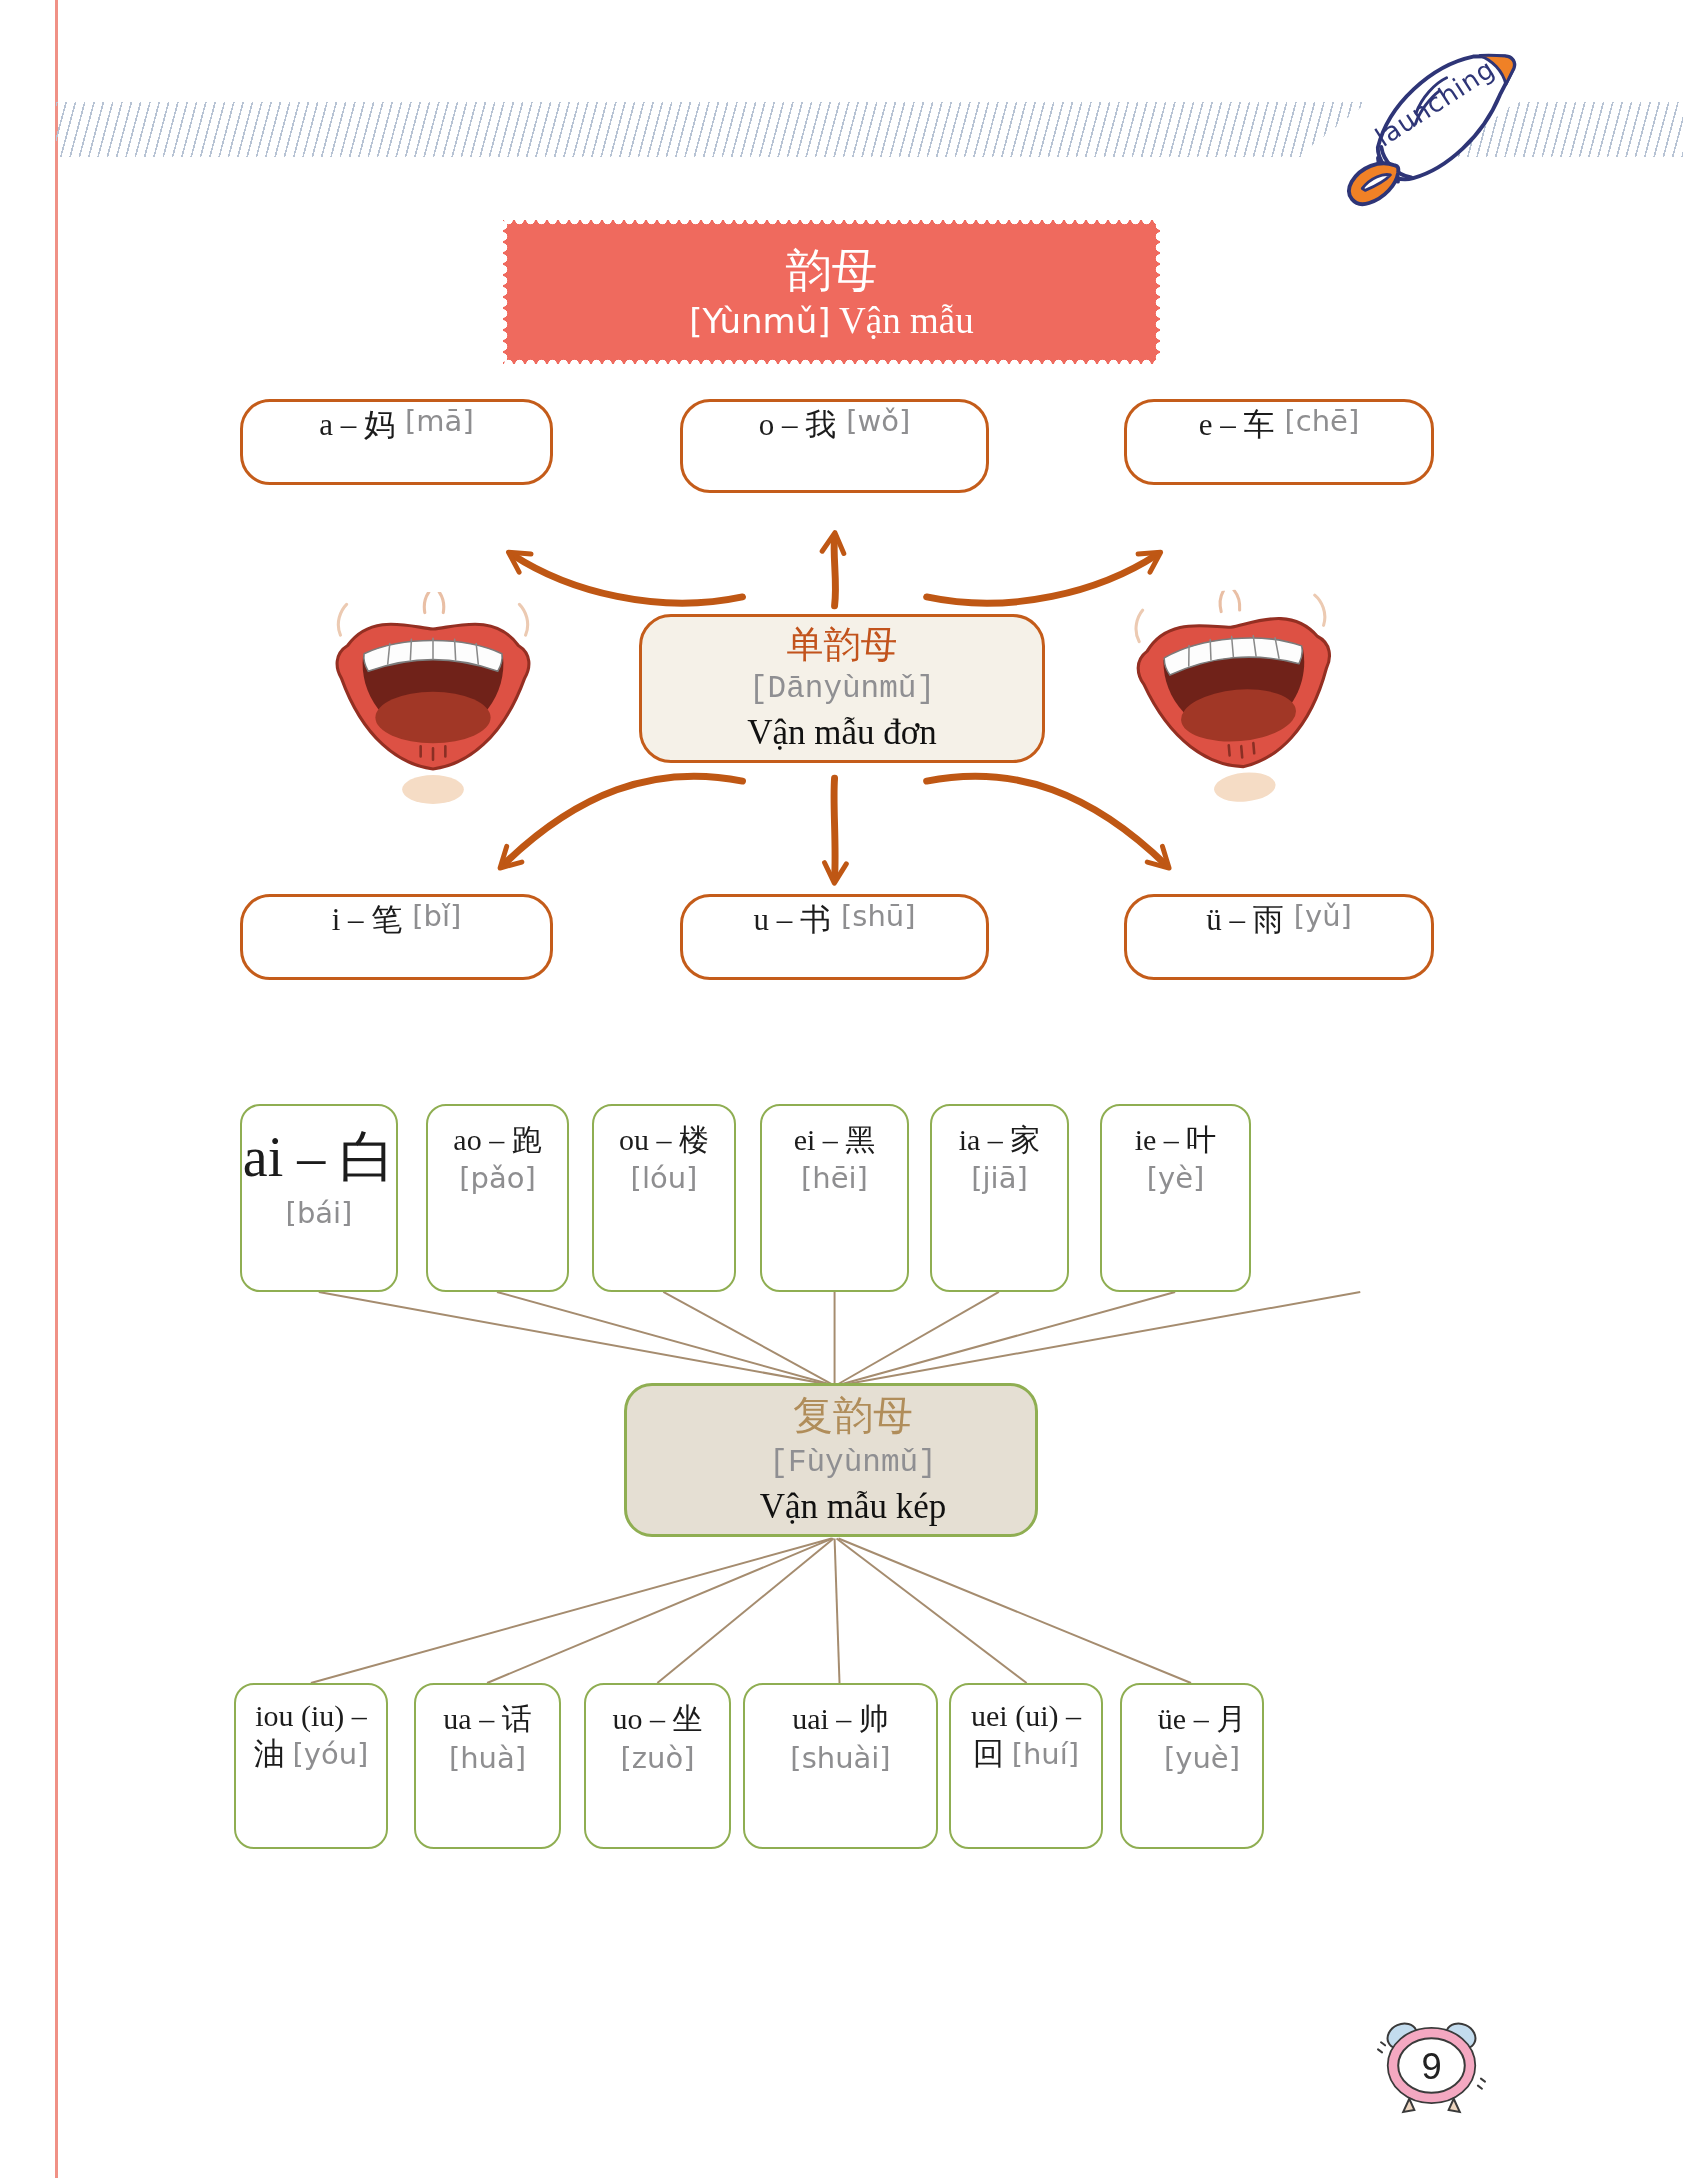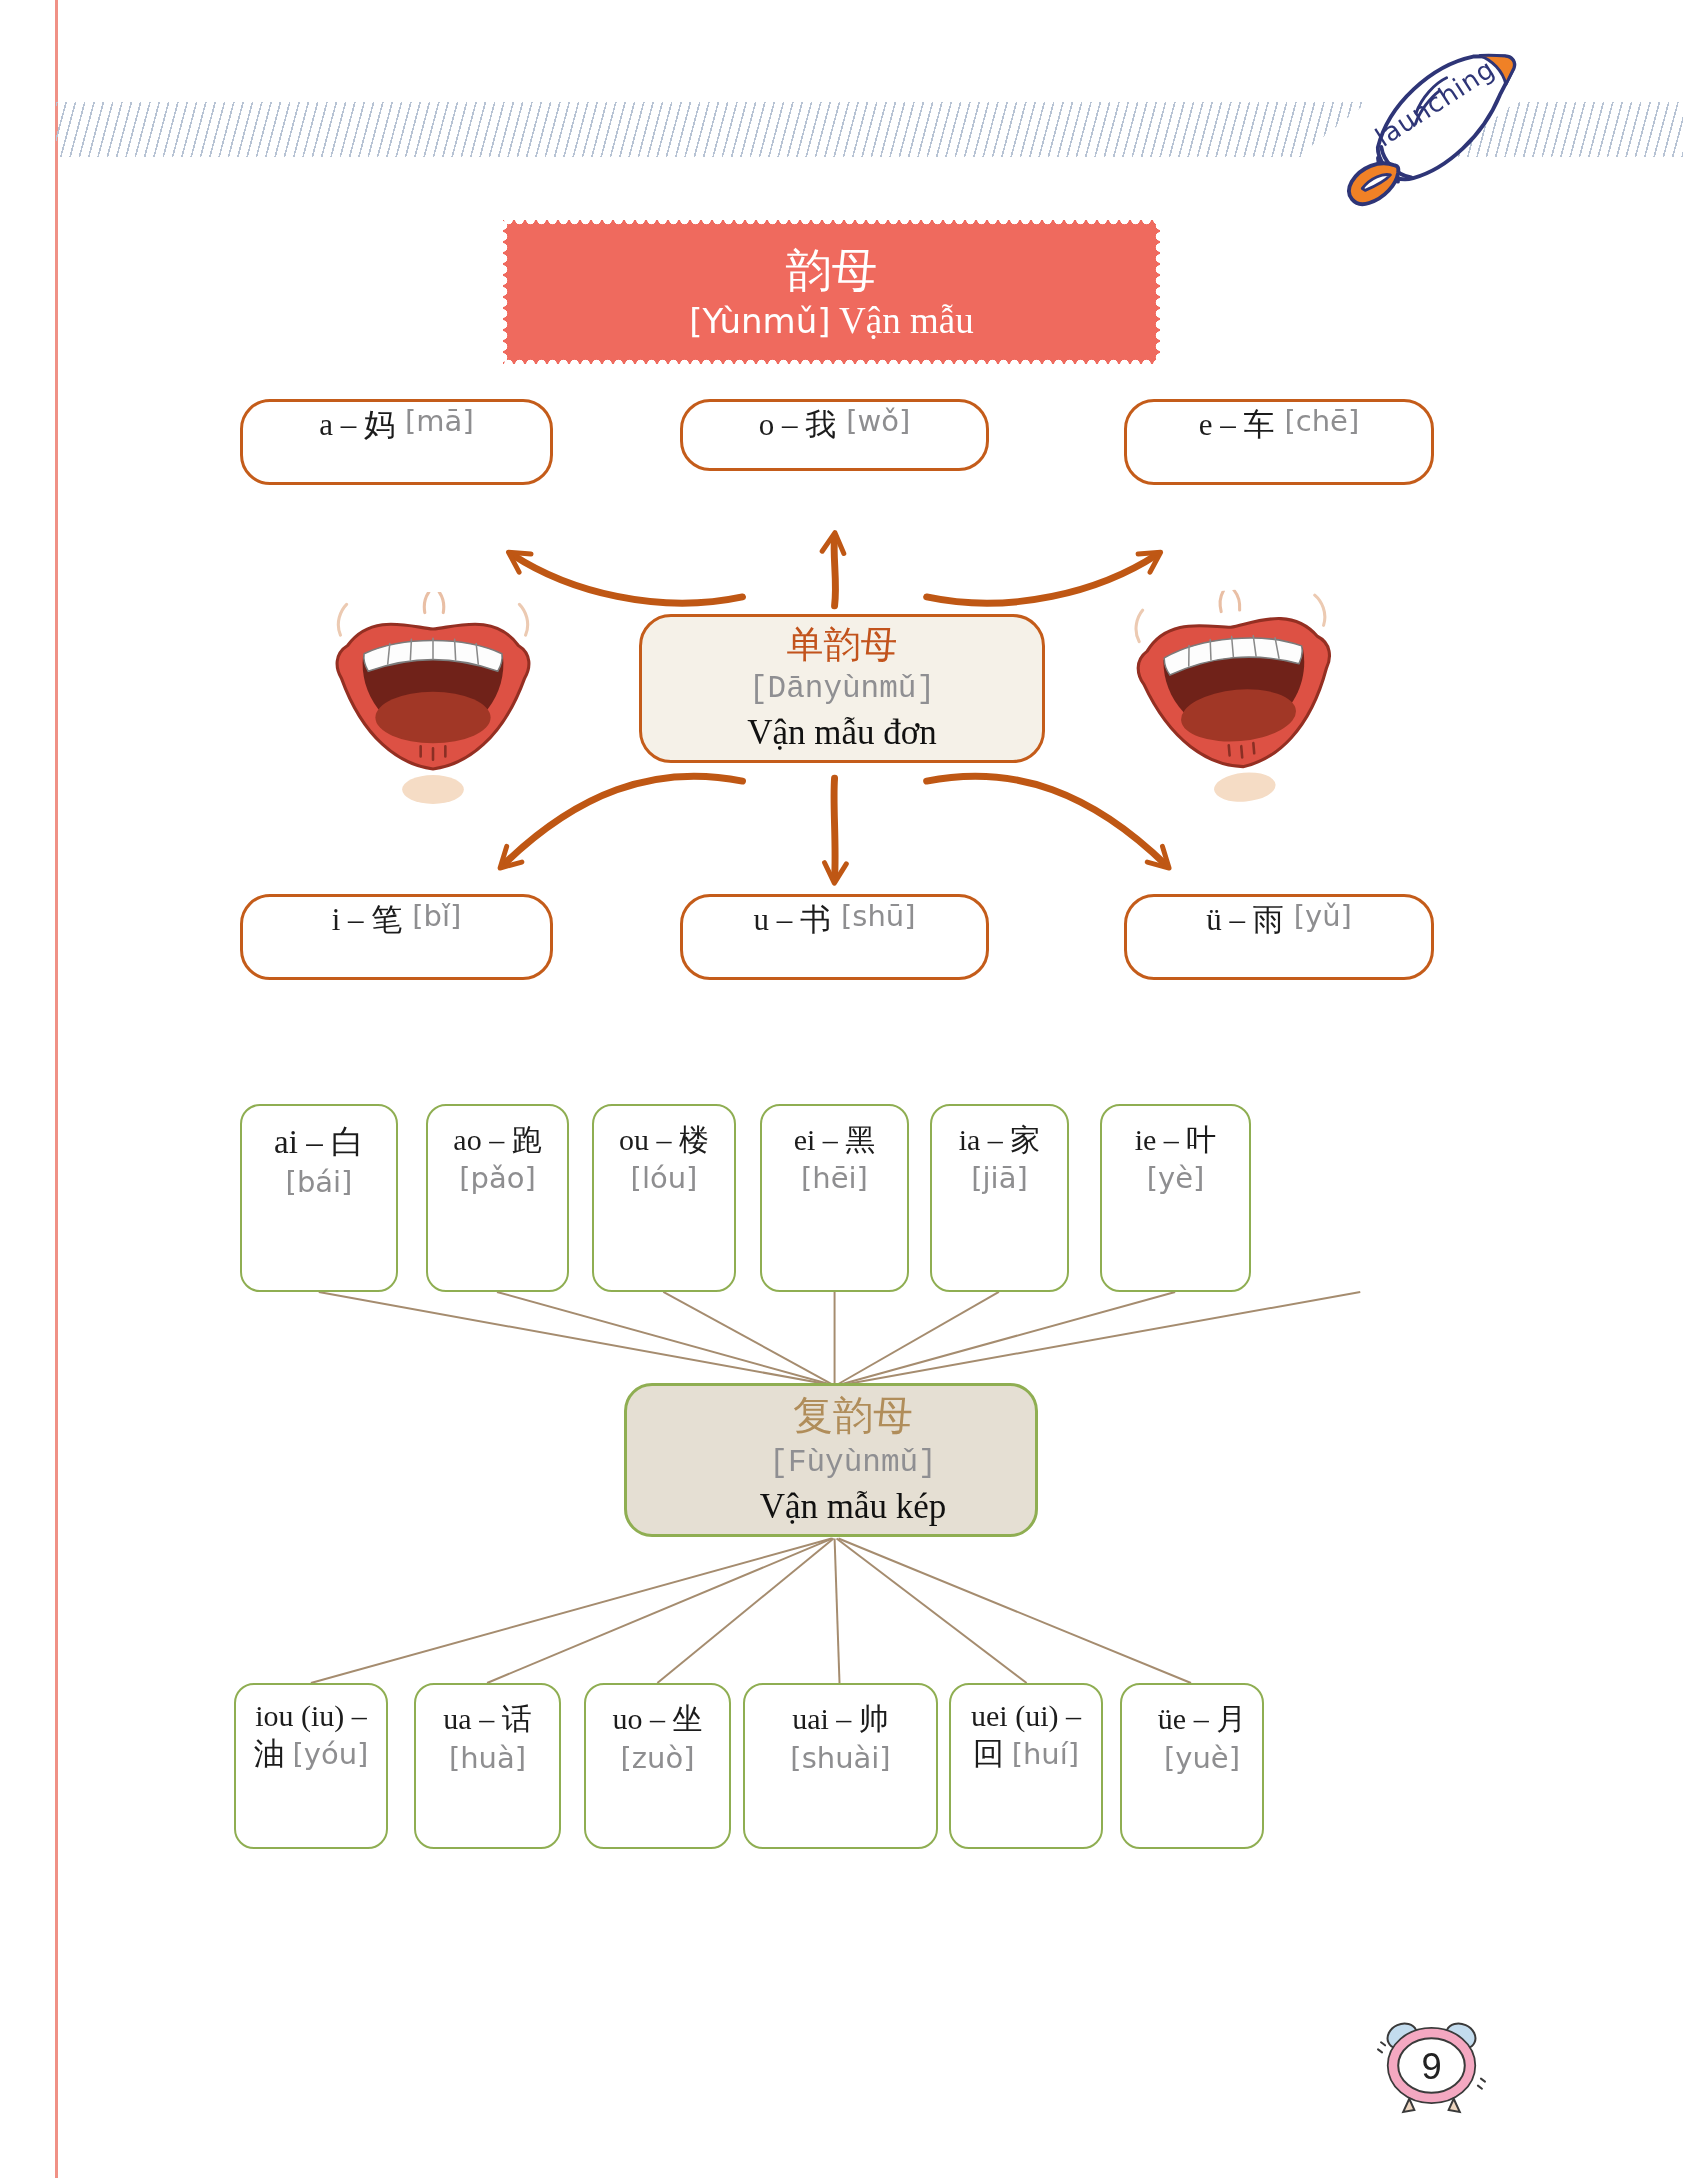--- a/index.html
+++ b/index.html
@@ -41,41 +41,41 @@
     display:flex;justify-content:center;align-items:flex-start;gap:10px;padding-top:2px;box-sizing:border-box;}
   .obox .main{font-size:31px;color:#1c1c1c;white-space:nowrap;}
   .obox .pinyin{font-size:29px;color:#8e8e90;font-family:"DejaVu Sans","Liberation Sans",sans-serif;white-space:nowrap;}
 
   .gbox{position:absolute;background:#ffffff;border:2.5px solid #8fae52;border-radius:20px;z-index:5;
     display:flex;flex-direction:column;align-items:center;padding-top:14px;box-sizing:border-box;text-align:center;}
   .gbox .main{font-size:30px;color:#1c1c1c;white-space:nowrap;}
   .gbox .pinyin{font-size:29px;color:#8e8e90;font-family:"DejaVu Sans","Liberation Sans",sans-serif;white-space:nowrap;}
   .gbox .mix{white-space:nowrap;font-size:31px;color:#1c1c1c;}
   .gbox .mix .pinyin{font-size:29px;}
-  .gbox.big1 .main{font-size:33px;}
+  .gbox.big1 .main{font-size:56px;}
 
   
   .node{position:absolute;z-index:5;display:flex;flex-direction:column;align-items:center;justify-content:center;
     box-sizing:border-box;text-align:left;line-height:1.32;}
   .node-simple{left:639px;top:614px;width:406px;height:149px;background:#f5f1e8;border:3px solid #c45c1a;border-radius:32px;}
   .node-compound{left:624px;top:1383px;width:414px;height:154px;background:#e5dfd3;border:3px solid #8fae52;border-radius:28px;padding-left:44px;}
   .node .hz1{font-size:37px;color:#c2531c;}
   .node-compound .hz1{font-size:40px;color:#b08d5a;}
   .node .py1{font-size:31px;color:#8f8f92;font-family:Liberation Mono, monospace;}
   .node .vi1{font-size:35px;color:#111111;}
 
   .mouth{position:absolute;z-index:5;}
   .svglayer{position:absolute;left:0;top:0;width:1683px;height:2178px;z-index:4;}
 
   .clock{position:absolute;left:1376px;top:2016px;width:111px;height:101px;z-index:5;
     font-family:"Liberation Sans","DejaVu Sans",sans-serif;}
 
   
   .tb1{left:240px;top:399px;width:313px;height:86px;}
-  .tb2{left:680px;top:399px;width:309px;height:72px;}
+  .tb2{left:680px;top:399px;width:309px;height:94px;}
   .tb3{left:1124px;top:399px;width:310px;height:86px;}
   
   .bb1{left:240px;top:894px;width:313px;height:86px;}
   .bb2{left:680px;top:894px;width:309px;height:86px;}
   .bb3{left:1124px;top:894px;width:310px;height:86px;}
   
   .c1{left:240px;top:1104px;width:158px;height:188px;}
   .c2{left:426px;top:1104px;width:143px;height:188px;}
   .c3{left:592px;top:1104px;width:144px;height:188px;}
   .c4{left:760px;top:1104px;width:149px;height:188px;}

